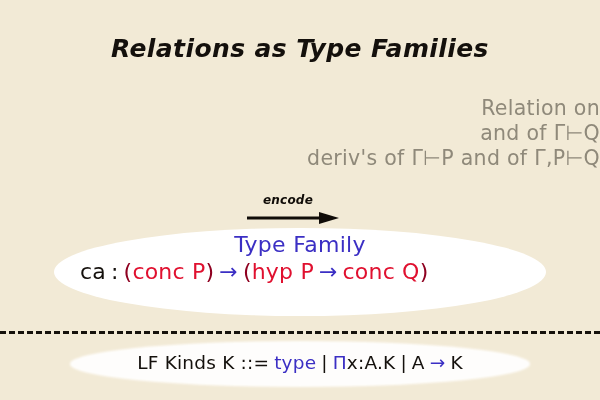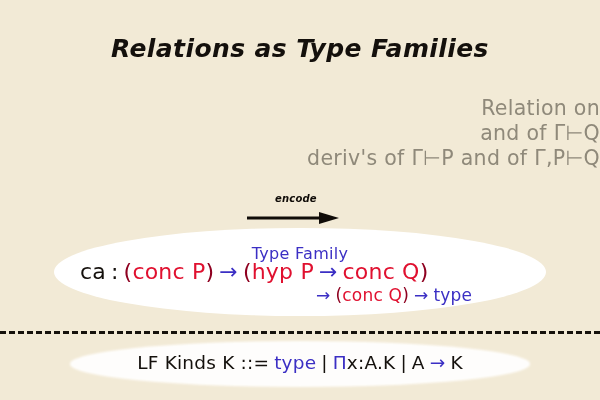--- a/index.html
+++ b/index.html
@@ -57,26 +57,25 @@
     top: 193px;
     left: 245ch;
     left: 245px;
     width: 110px;
     height: 34px;
   }
   #encode-label {
     position: absolute;
     top: 0;
     left: 18px;
-    font-size: 10px;
+    font-size: 12px;
     font-weight: bold;
     font-style: italic;
     color: #100c08;
     letter-spacing: 0.2px;
-    margin-left: 12px;
   }
   #encode-arrow {
     position: absolute;
     top: 18px;
     left: 0;
     width: 96px;
     height: 14px;
   }
 
   
@@ -92,25 +91,25 @@
   }
   #tf-content {
     position: absolute;
     left: 54px;
     top: 228px;
     width: 492px;
     height: 88px;
   }
   #tf-heading {
     position: absolute;
-    top: 16px;
+    top: 4px;
     left: 0;
     width: 492px;
     text-align: center;
-    font-size: 16px;
+    font-size: 22px;
     color: #3b2fc4;
     letter-spacing: 0.3px;
     white-space: nowrap;
   }
   #tf-line1 {
     position: absolute;
     top: 31px;
     left: 26px;
     font-size: 22px;
     white-space: nowrap;
@@ -187,23 +186,20 @@
 
   <div id="tf-ellipse"></div>
 
   <div id="tf-content">
     <div id="tf-heading">Type Family</div>
 
     <div id="tf-line1">
       <span class="blk">ca</span><span class="sp"></span><span class="blk">:</span><span class="sp"></span><span class="dred">(</span><span class="red">conc P</span><span class="dred">)</span><span class="sp"></span><span class="arw">→</span><span class="sp"></span><span class="dred">(</span><span class="red">hyp P</span><span class="sp"></span><span class="arw">→</span><span class="sp"></span><span class="red">conc Q</span><span class="dred">)</span>
     </div>
 
-    <div id="tf-line2">
-      <span class="arw">→</span><span class="sp"></span><span class="dred">(</span><span class="red">conc Q</span><span class="dred">)</span><span class="sp"></span><span class="arw">→</span><span class="sp"></span><span class="blue">type</span>
-    </div>
   </div>
 
   <div id="divider"></div>
 
   <div id="kinds-ellipse"></div>
   <div id="kinds-line">
     <span class="blk">LF Kinds K ::=</span><span class="sp"></span><span class="blue">type</span><span class="sp"></span><span class="blk">|</span><span class="sp"></span><span class="blue">Π</span><span class="blk">x:A.K</span><span class="sp"></span><span class="blk">|</span><span class="sp"></span><span class="blk">A</span><span class="sp"></span><span class="arw">→</span><span class="sp"></span><span class="blk">K</span>
   </div>
 
 </div>

